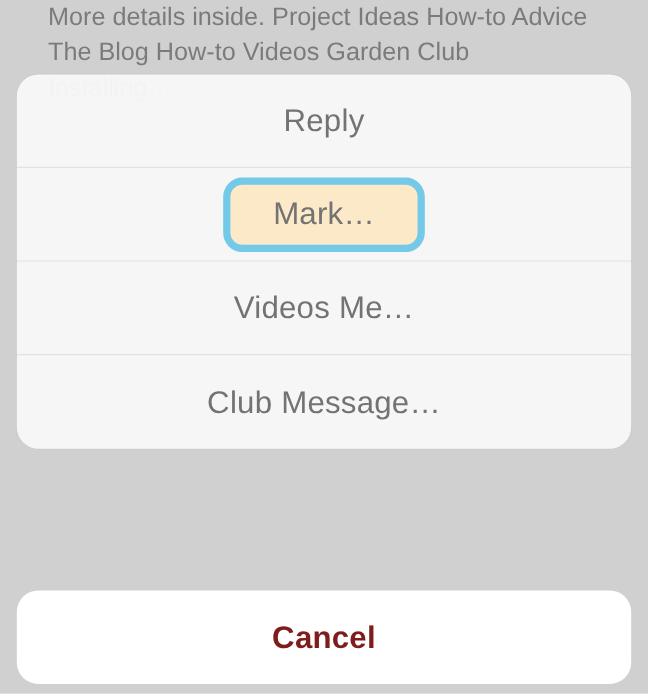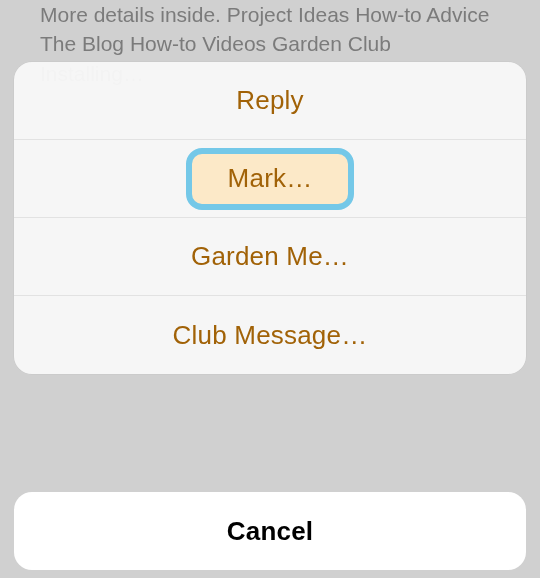--- a/index.html
+++ b/index.html
@@ -44,21 +44,21 @@
       display: flex;
       align-items: center;
       justify-content: center;
       border-bottom: 1px solid rgba(0,0,0,0.08);
       position: relative;
     }
     .action-item:last-child {
       border-bottom: none;
     }
     .action-label {
-      color: #a16207;
+      color: #737373;
       font-size: 26px;
       font-weight: 400;
       letter-spacing: 0.2px;
     }
     .highlight-box {
       position: absolute;
       border: 6px solid #74c8e8;
       background: #fce9c8;
       border-radius: 16px;
       width: 168px;
@@ -74,21 +74,21 @@
       right: 14px;
       bottom: 8px;
       height: 78px;
       background: #ffffff;
       border-radius: 18px;
       display: flex;
       align-items: center;
       justify-content: center;
     }
     .cancel-label {
-      color: #000000;
+      color: #7f1d1d;
       font-size: 26px;
       font-weight: 600;
       letter-spacing: 0.2px;
     }
   </style>
 </head>
 <body>
 
 <div class="background-content bg-top">
   <span>More details inside. Project Ideas How-to Advice The Blog How-to Videos Garden Club Installing…</span>
@@ -97,21 +97,21 @@
 <div class="action-sheet">
   <div class="action-item">
     <span class="action-label">Reply</span>
   </div>
   <div class="action-item">
     <div class="highlight-box">
       <span class="action-label">Mark…</span>
     </div>
   </div>
   <div class="action-item">
-    <span class="action-label">Garden Me…</span>
+    <span class="action-label">Videos Me…</span>
   </div>
   <div class="action-item">
     <span class="action-label">Club Message…</span>
   </div>
 </div>
 
 <div class="cancel-sheet">
   <span class="cancel-label">Cancel</span>
 </div>
 

